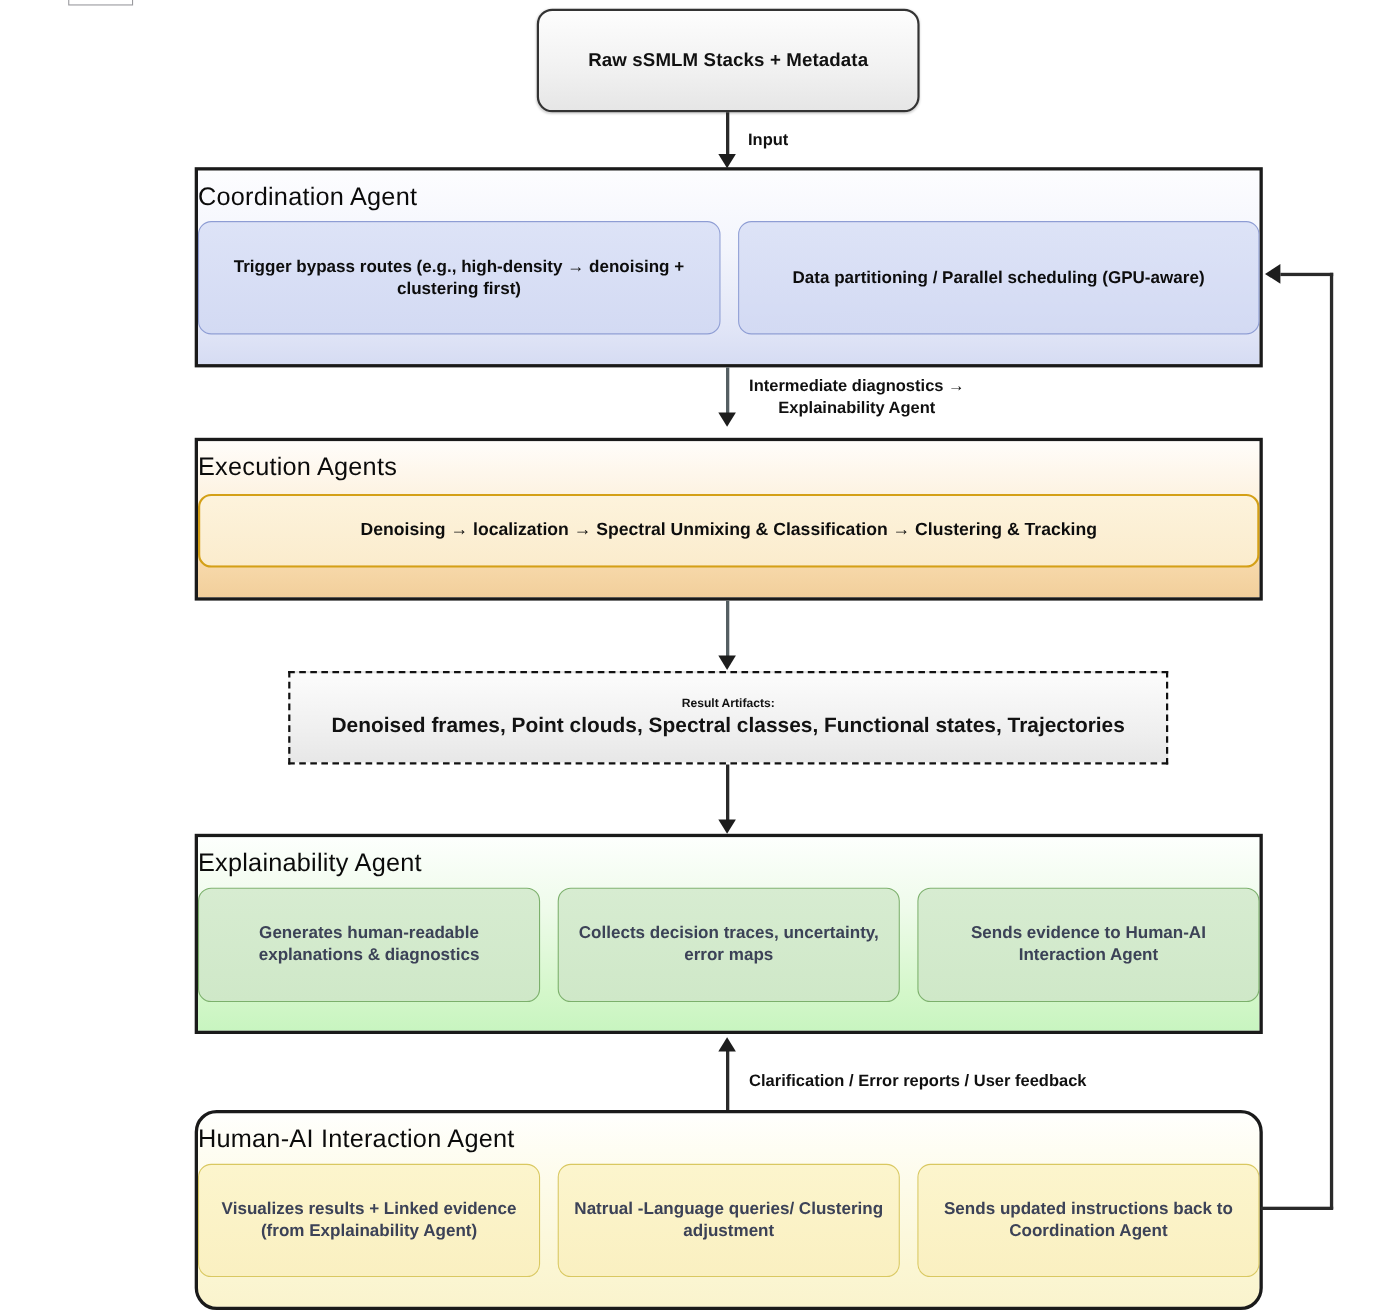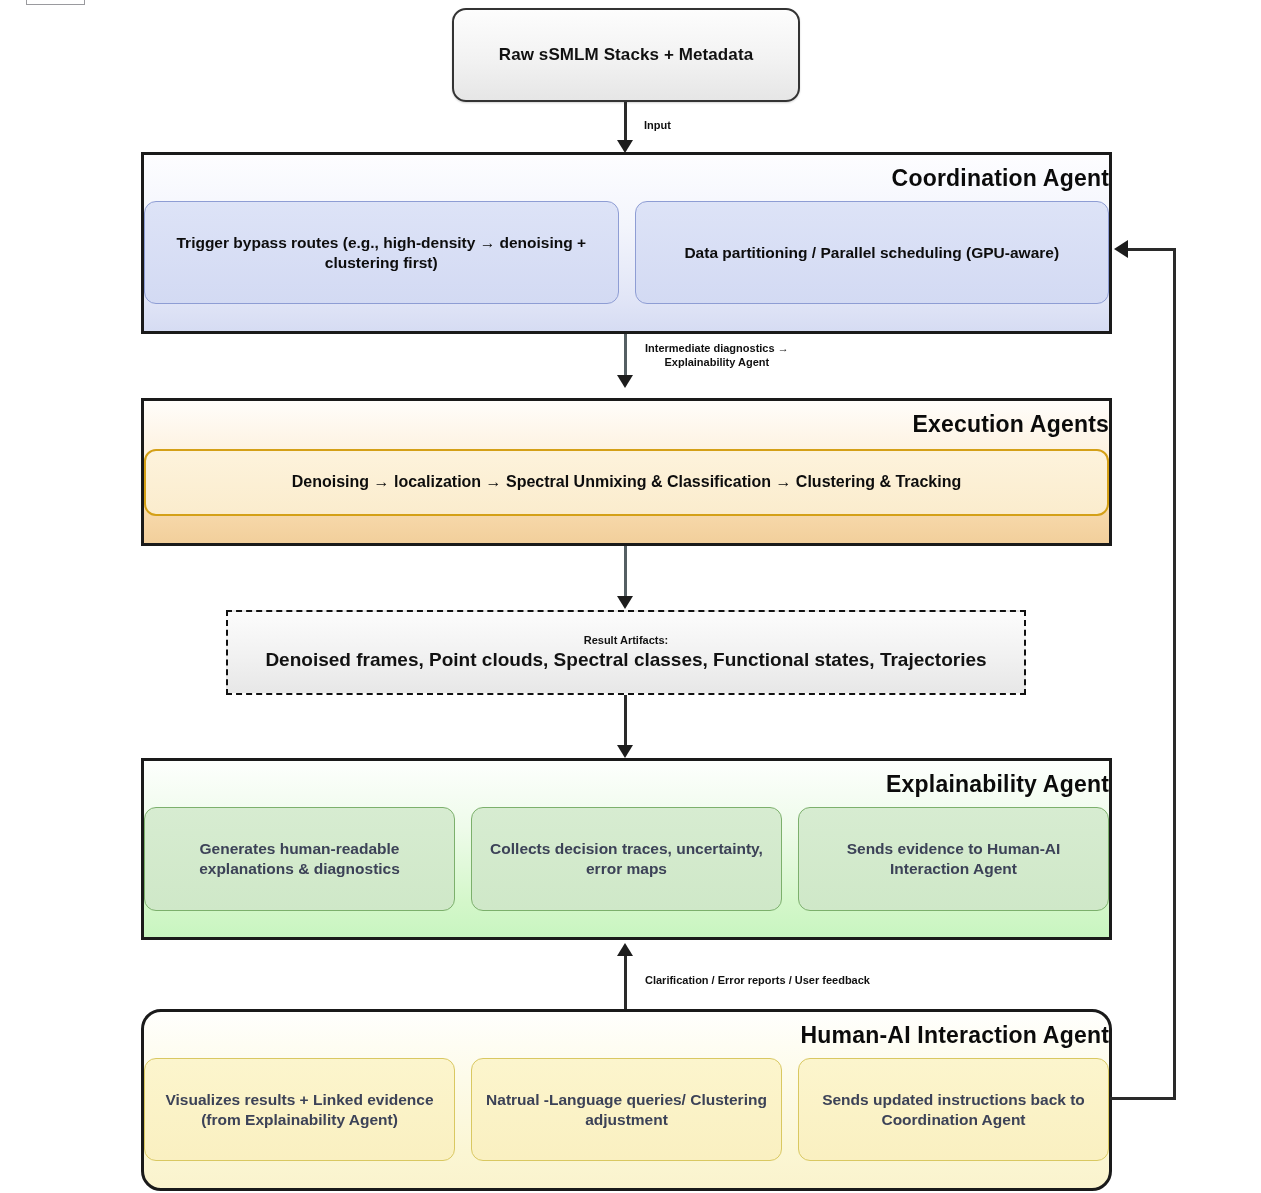--- a/index.html
+++ b/index.html
@@ -6,21 +6,21 @@
   html,body{margin:0;padding:0;background:#ffffff;}
   body{
     font-family:"Liberation Sans", sans-serif;
     width:1261px;height:1193px;
     position:relative;overflow:hidden;
     -webkit-font-smoothing:antialiased;
   }
   .stage{position:absolute;left:0;top:0;width:1261px;height:1193px;}
 
   
-  .abs{position:absolute;box-sizing:border-box;}
+  .abs{position:absolute;box-sizing:border-box;margin-left:36px;}
 
   
   .artifact{
     left:26px;top:-12px;width:59px;height:17px;
     border:1px solid #9a9a9e;background:#ffffff;
   }
 
   
   .raw-box{
     left:452px;top:8px;width:348px;height:94px;
@@ -32,21 +32,21 @@
   .raw-box span{
     font-size:17px;font-weight:bold;color:#111111;letter-spacing:.1px;
   }
 
   
   .panel{
     border:3px solid #1a1a1a;
     display:block;
   }
   .panel .panel-title{
-    text-align:right;font-weight:bold;color:#0b0b0b;
+    text-align:left;font-weight:normal;color:#0b0b0b;
     font-size:23px;letter-spacing:.2px;
   }
   .sub-row{
     display:flex;justify-content:space-between;
     padding:0 0;box-sizing:border-box;gap:16px;
   }
   .sub-box{
     flex:1 1 0;
     border-radius:12px;
     display:flex;align-items:center;justify-content:center;
@@ -134,21 +134,21 @@
   }
   .arrow-left{
     width:0;height:0;
     border-top:9px solid transparent;
     border-bottom:9px solid transparent;
     border-right:14px solid #1d1d1d;
   }
 
   
   .edge-label{
-    font-size:11px;font-weight:bold;color:#101010;
+    font-size:15px;font-weight:bold;color:#101010;
     line-height:1.3;white-space:pre-line;
   }
 </style>
 </head>
 <body>
 
 <div class="stage">
 
   <div class="abs artifact"></div>
 

